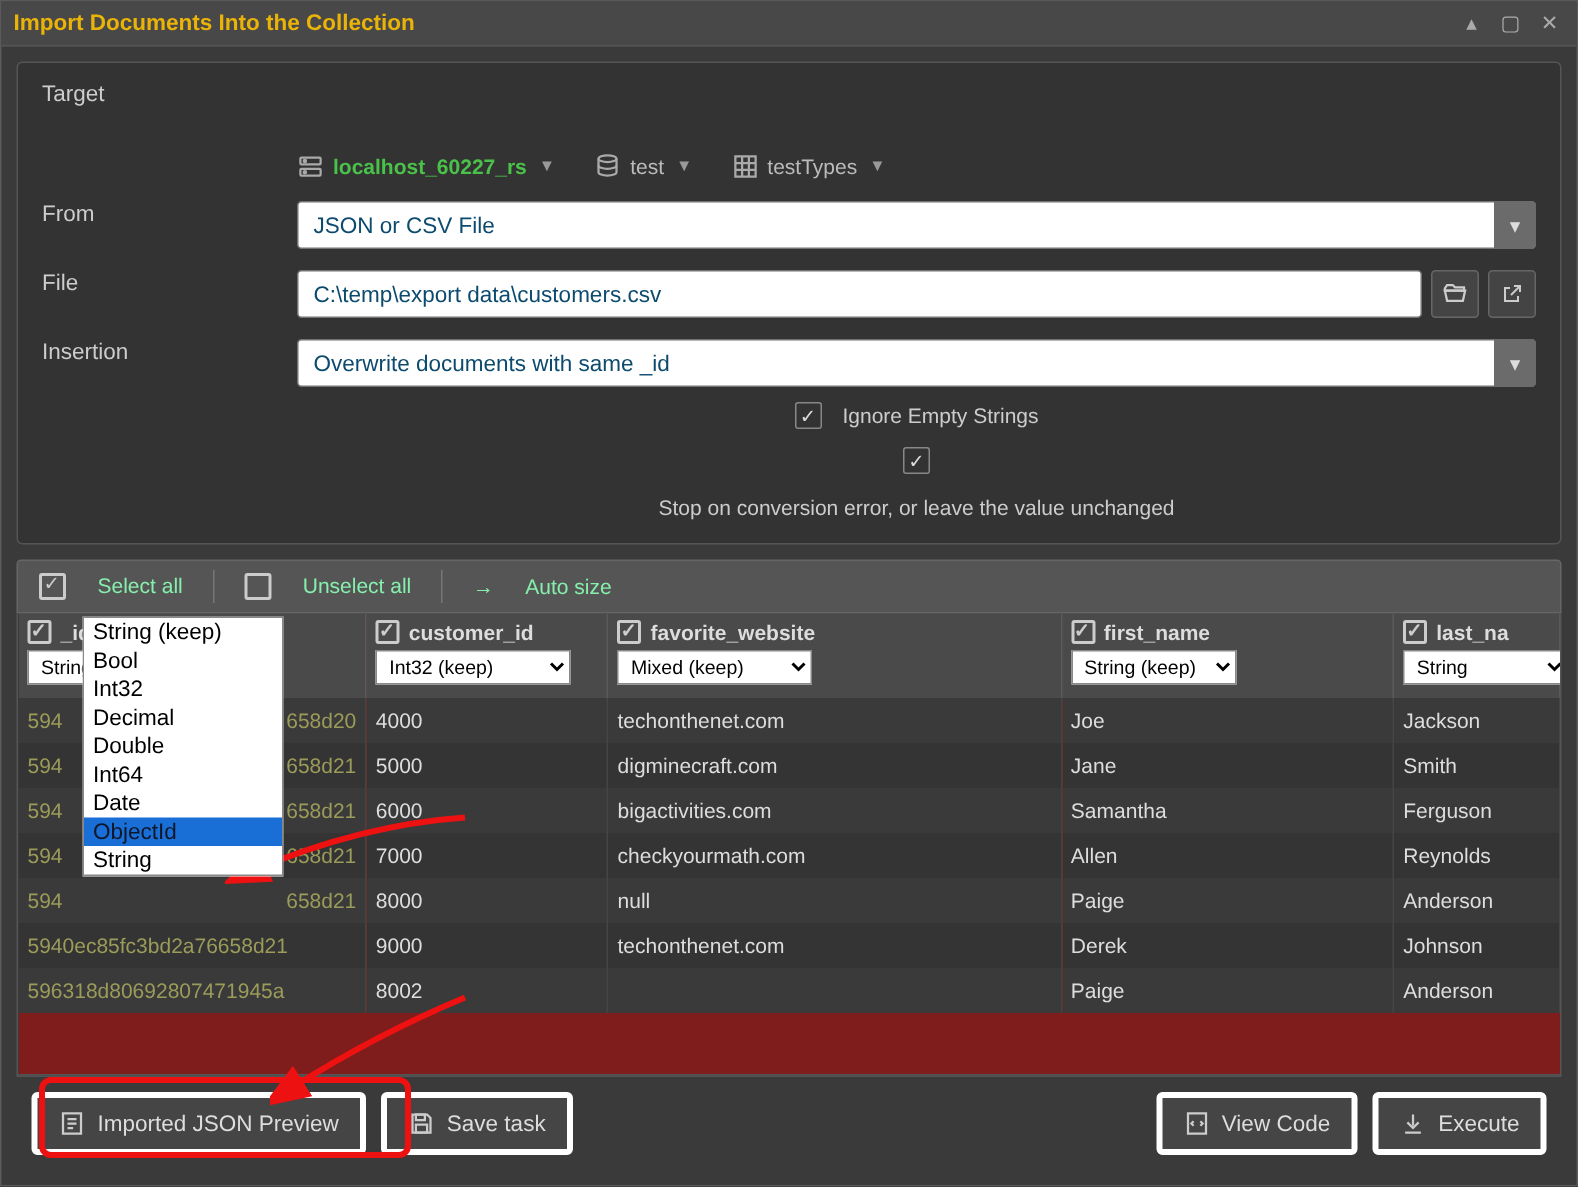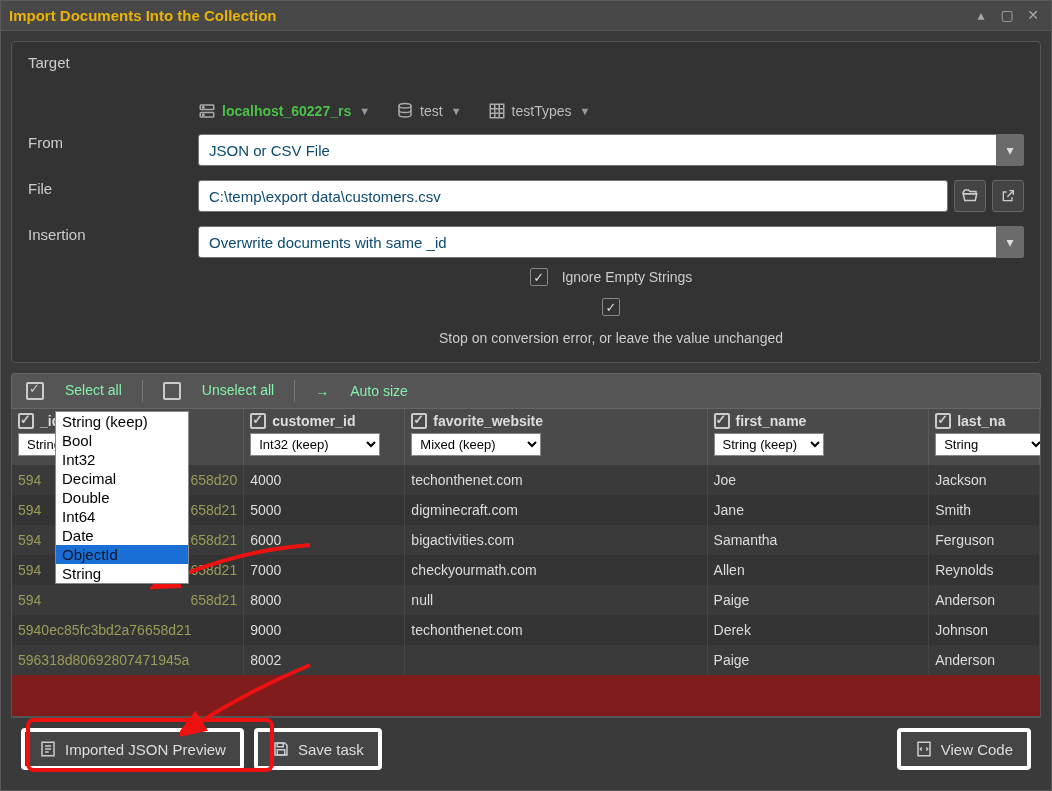--- a/index.html
+++ b/index.html
@@ -436,20 +436,28 @@
         <span>Save task</span>
       </button>
       <span class="spacer"></span>
       <button class="btn">
         <svg width="18" height="18" viewBox="0 0 24 24" fill="none" stroke="#ccc" stroke-width="2">
             <rect x="4" y="3" width="16" height="18"></rect>
             <path d="M9 10l-2 2 2 2M15 10l2 2-2 2"></path>
           </svg>
         <span>View Code</span>
       </button>
+      <button class="btn">
+        <svg width="18" height="18" viewBox="0 0 24 24" fill="none" stroke="#ccc" stroke-width="2">
+            <path d="M12 4v10"></path>
+            <path d="M7 11l5 5 5-5"></path>
+            <path d="M5 20h14"></path>
+          </svg>
+        <span>Execute</span>
+      </button>
     </div>
   </div>
 </div>
 
 <div class="dd-list" id="dd" style="left:55px; top:411px;">
     <div class="dd-item">String (keep)</div>
     <div class="dd-item">Bool</div>
     <div class="dd-item">Int32</div>
     <div class="dd-item">Decimal</div>
     <div class="dd-item">Double</div>

